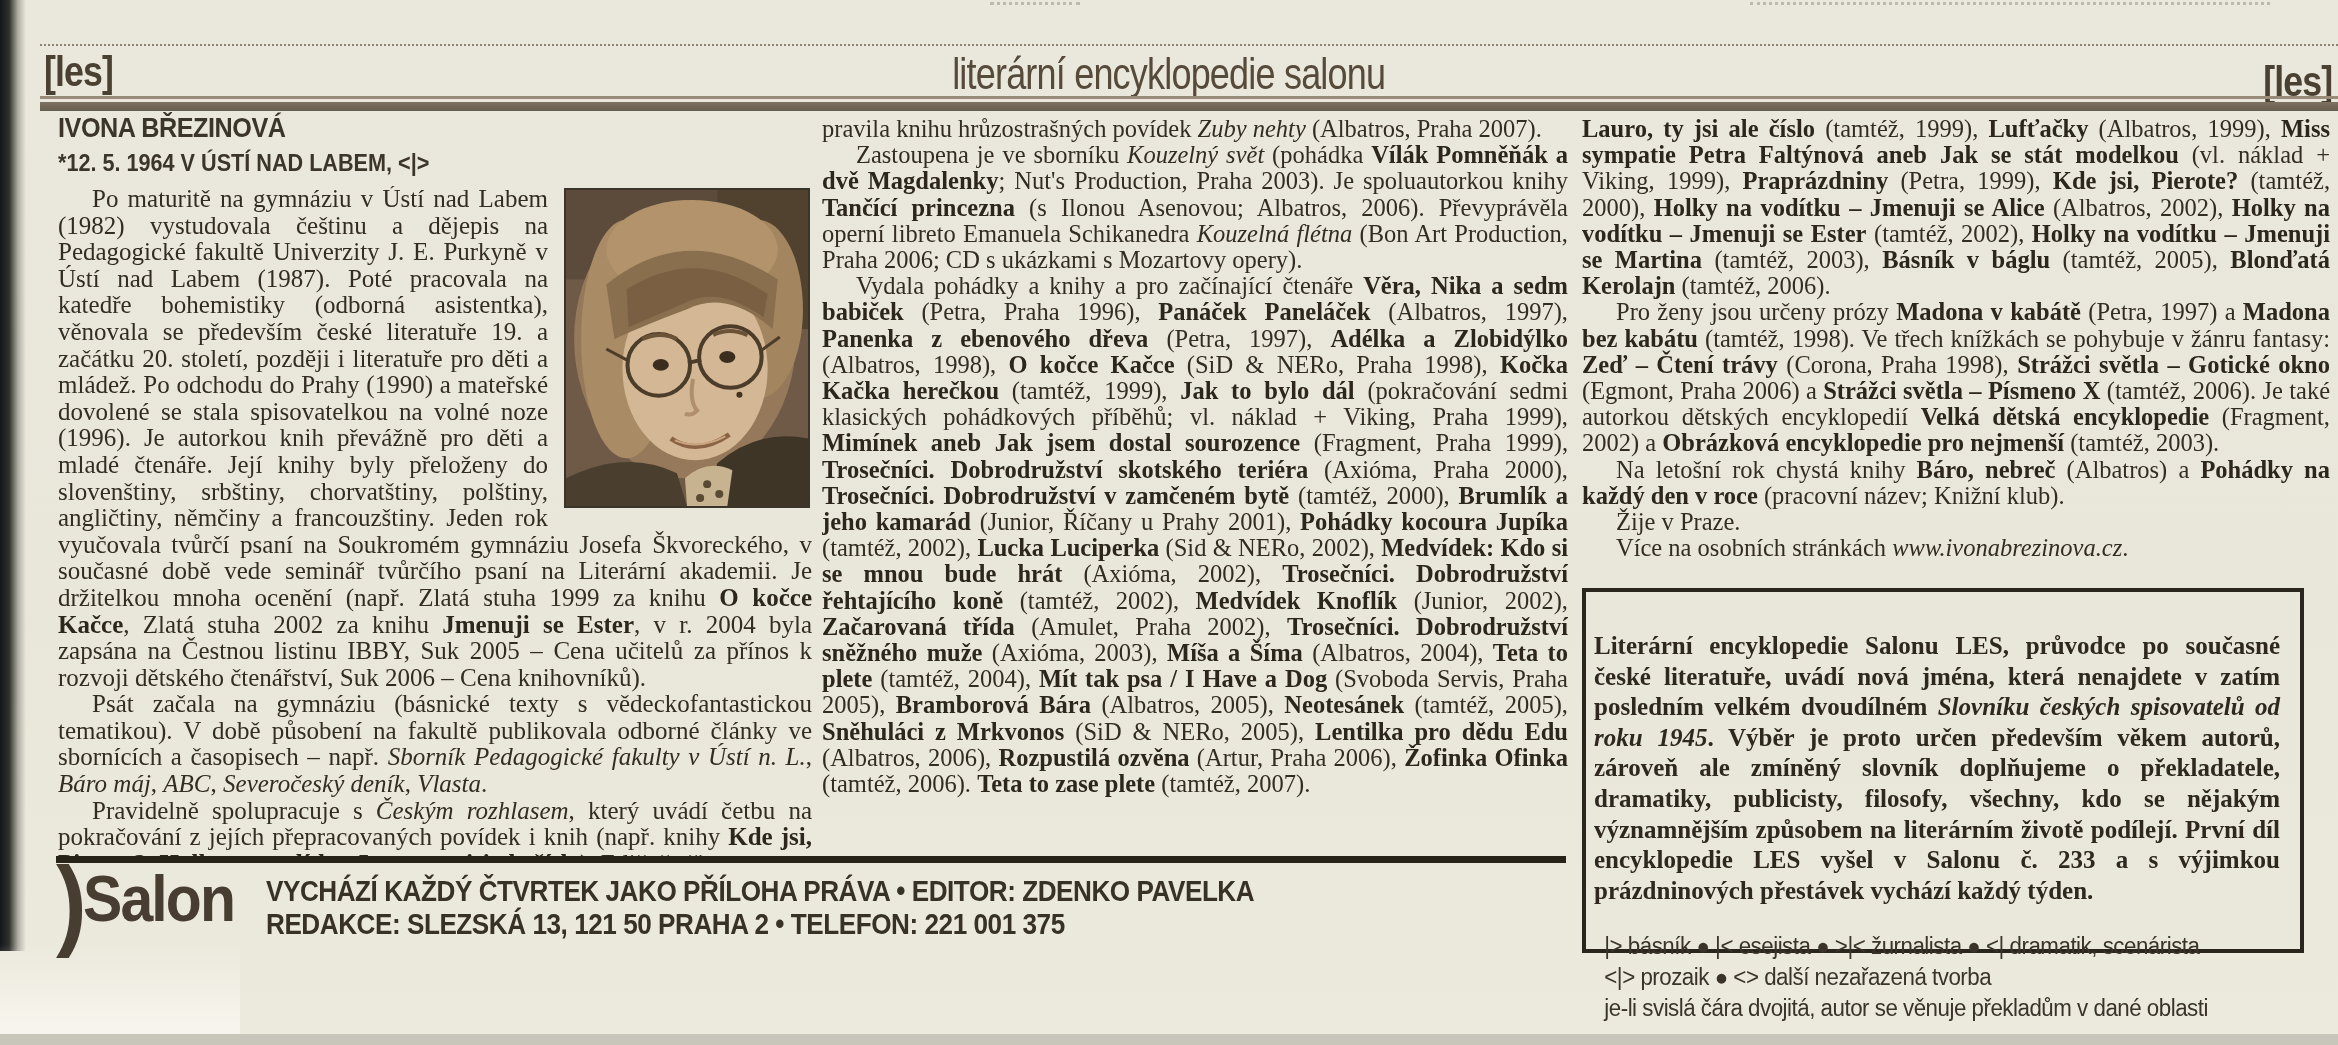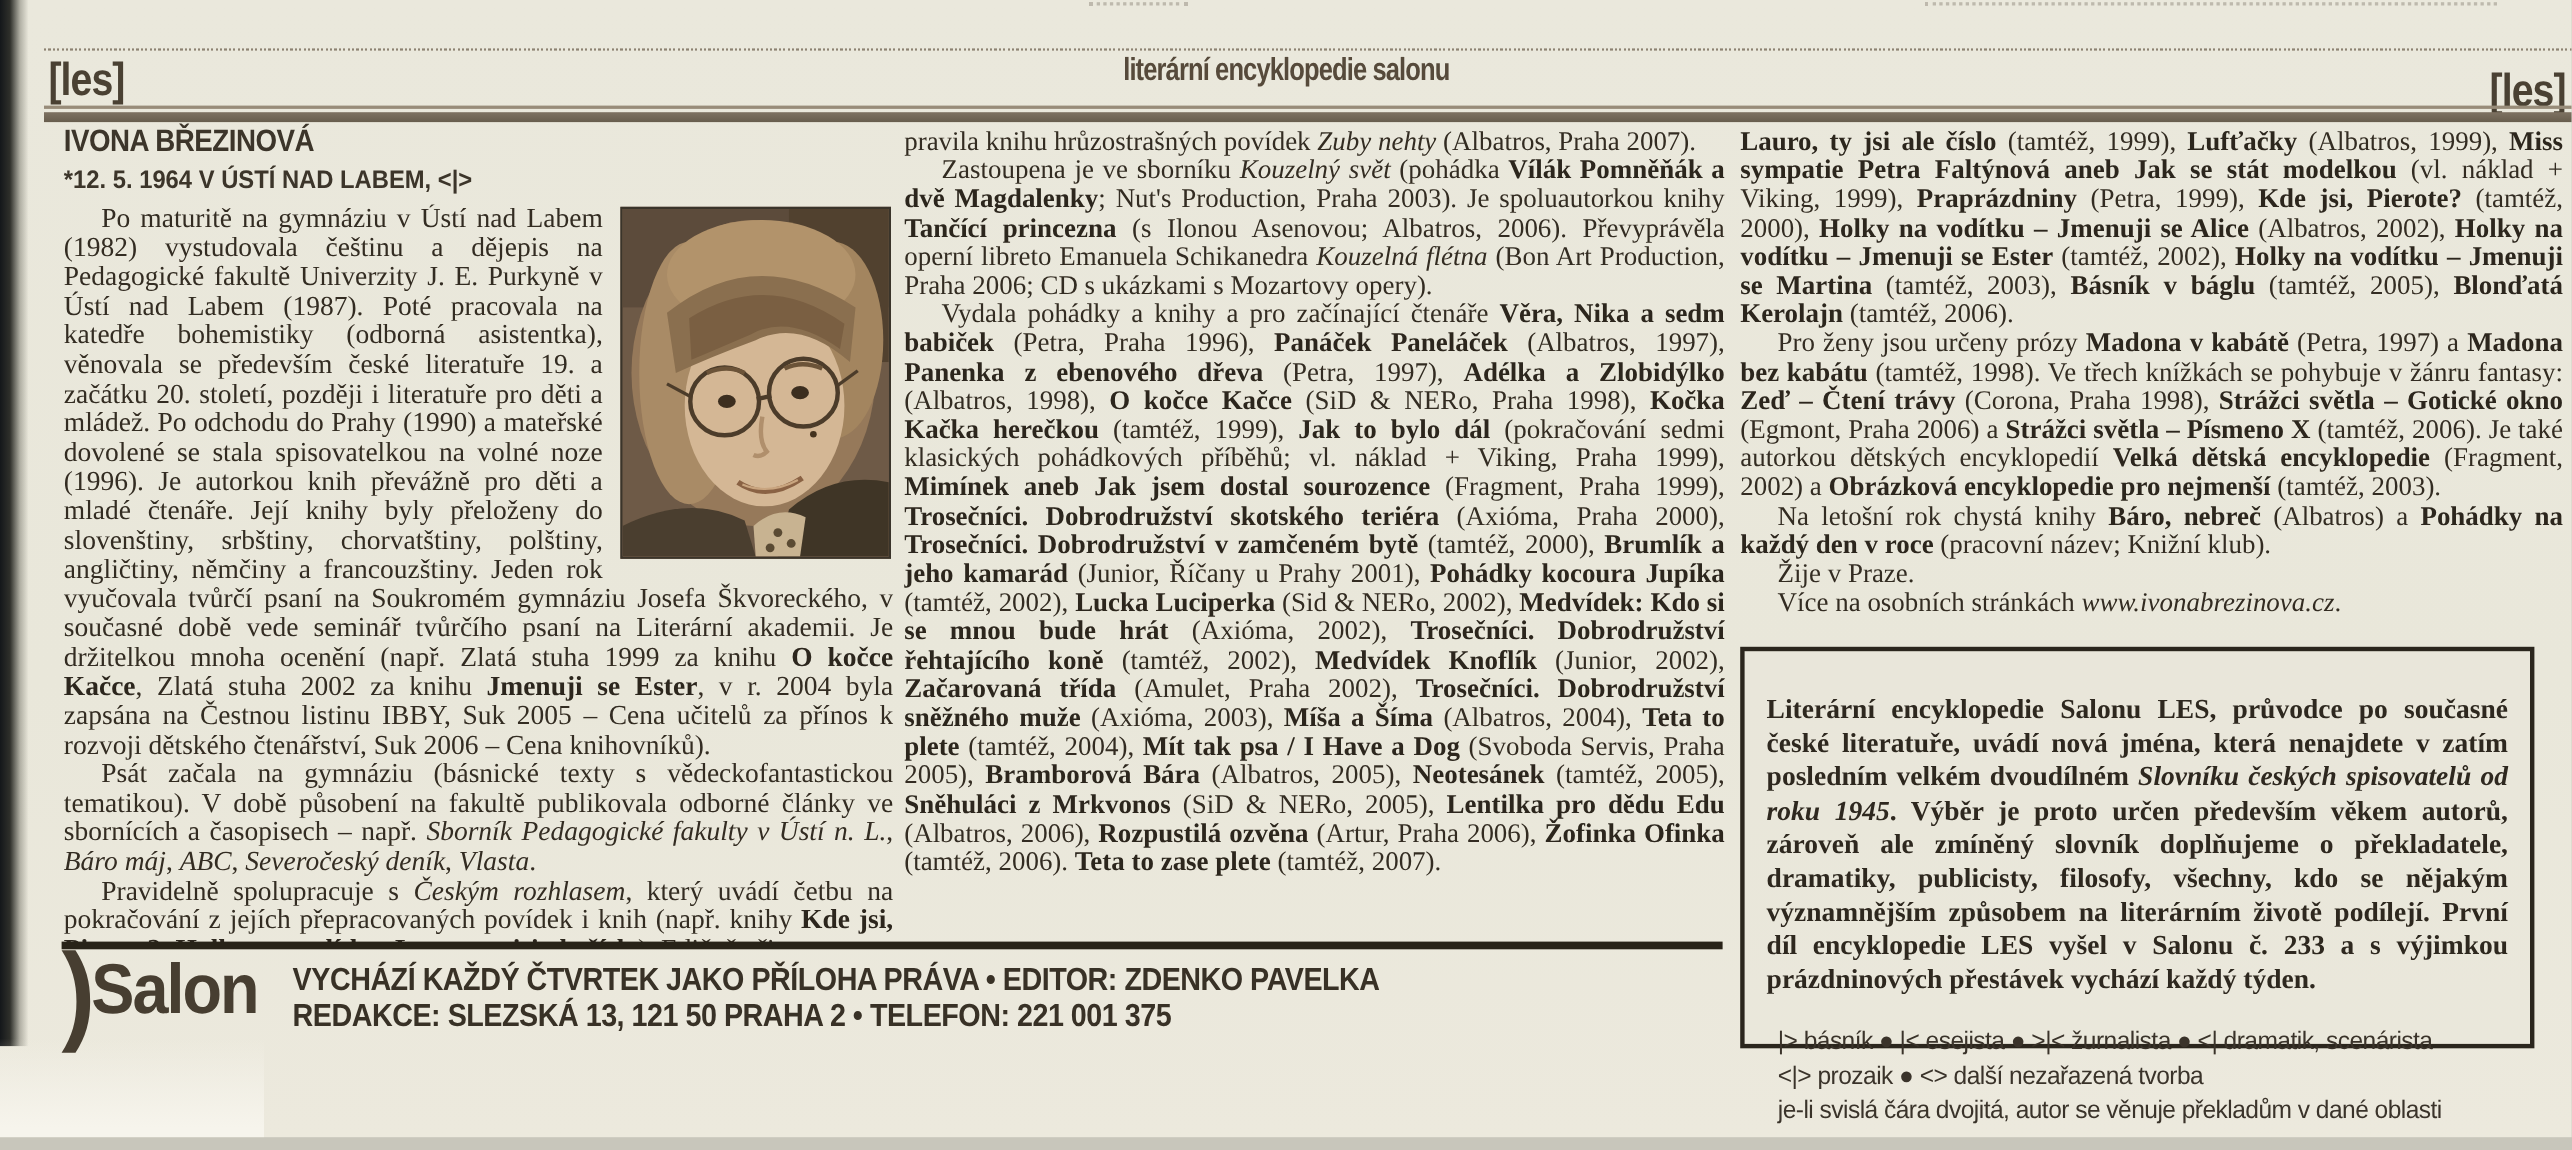--- a/index.html
+++ b/index.html
@@ -15,22 +15,22 @@
         border-top:3px dotted #6d6557;width:120px;}
   
   .rule-top{position:absolute;left:40px;right:0;top:44px;height:2px;
         background:repeating-linear-gradient(90deg,#8d8272 0 2px,rgba(141,130,114,0) 2px 4px);}
   .corner-tag{position:absolute;font-family:"Liberation Sans","DejaVu Sans",sans-serif;
         font-weight:bold;font-size:42px;color:#4a4133;letter-spacing:-1px;
         transform:scaleX(.85);transform-origin:left;}
   .tag-left{left:44px;top:48px;}
   .tag-right{right:6px;top:58px;transform-origin:right;}
   .headline{position:absolute;left:0;right:0;top:48px;text-align:center;
-        font-family:"Liberation Sans","DejaVu Sans",sans-serif;font-weight:bold;
-        font-size:29px;color:#564a3b;letter-spacing:-1px;}
+        font-family:"Liberation Sans","DejaVu Sans",sans-serif;font-weight:normal;
+        font-size:45px;color:#564a3b;letter-spacing:-1px;}
   .headline>span{display:inline-block;transform:scaleX(.8);}
   .band{position:absolute;left:40px;right:0;top:96px;}
   .band-thin{height:3px;background:#988c79;margin-bottom:3px;}
   .band-thick{height:9px;background:linear-gradient(180deg,#7e7262,#675d4d);}
   
   .article-name{position:absolute;left:58px;top:112px;margin:0;
         font-family:"Liberation Sans","DejaVu Sans",sans-serif;font-weight:bold;
         font-size:28px;color:#3c352a;letter-spacing:-.5px;transform:scaleX(.9);transform-origin:left;white-space:nowrap;}
   .article-birth{position:absolute;left:58px;top:150px;margin:0;
         font-family:"Liberation Sans","DejaVu Sans",sans-serif;font-weight:bold;
@@ -42,21 +42,21 @@
   .col b{color:#2c261d;}
   .col-1{left:58px;top:186px;width:754px;height:672px;font-size:25px;line-height:26.6px;}
   .col-2{left:822px;top:116px;width:746px;height:742px;}
   .col-3{left:1582px;top:116px;width:748px;height:462px;}
   
   .photo{float:right;width:246px;height:320px;margin:2px 2px 8px 16px;
         border:2px solid #3a342a;background:#7a6450;box-sizing:border-box;}
   .photo svg{display:block;width:100%;height:100%;}
   
   .info-box{position:absolute;left:1582px;top:588px;width:722px;height:365px;
-        border:4px solid #2b261d;box-sizing:border-box;padding:14px 20px 8px 20px;background:rgba(233,231,218,.4);}
+        border:4px solid #2b261d;box-sizing:border-box;padding:14px 20px 8px 8px;background:rgba(233,231,218,.4);}
   .info-box .box-body{font-weight:bold;font-size:25px;line-height:30.6px;text-align:justify;color:#2e281f;margin:0;}
   .legend{margin-top:12px;font-family:"Liberation Sans","DejaVu Sans",sans-serif;
         font-size:23px;line-height:31px;color:#3a332a;text-align:left;letter-spacing:-.5px;}
   .legend .lg-line{transform:scaleX(.97);transform-origin:center;}
   
   .footer{position:absolute;left:56px;top:856px;width:1510px;border-top:7px solid #282318;padding-top:6px;
         display:flex;align-items:flex-start;gap:16px;}
   .salon-logo{display:flex;align-items:flex-start;color:#473e31;
         font-family:"Liberation Sans","DejaVu Sans",sans-serif;font-weight:bold;transform:scaleX(.92);transform-origin:left;}
   .salon-paren{font-size:100px;line-height:66px;letter-spacing:-4px;}

